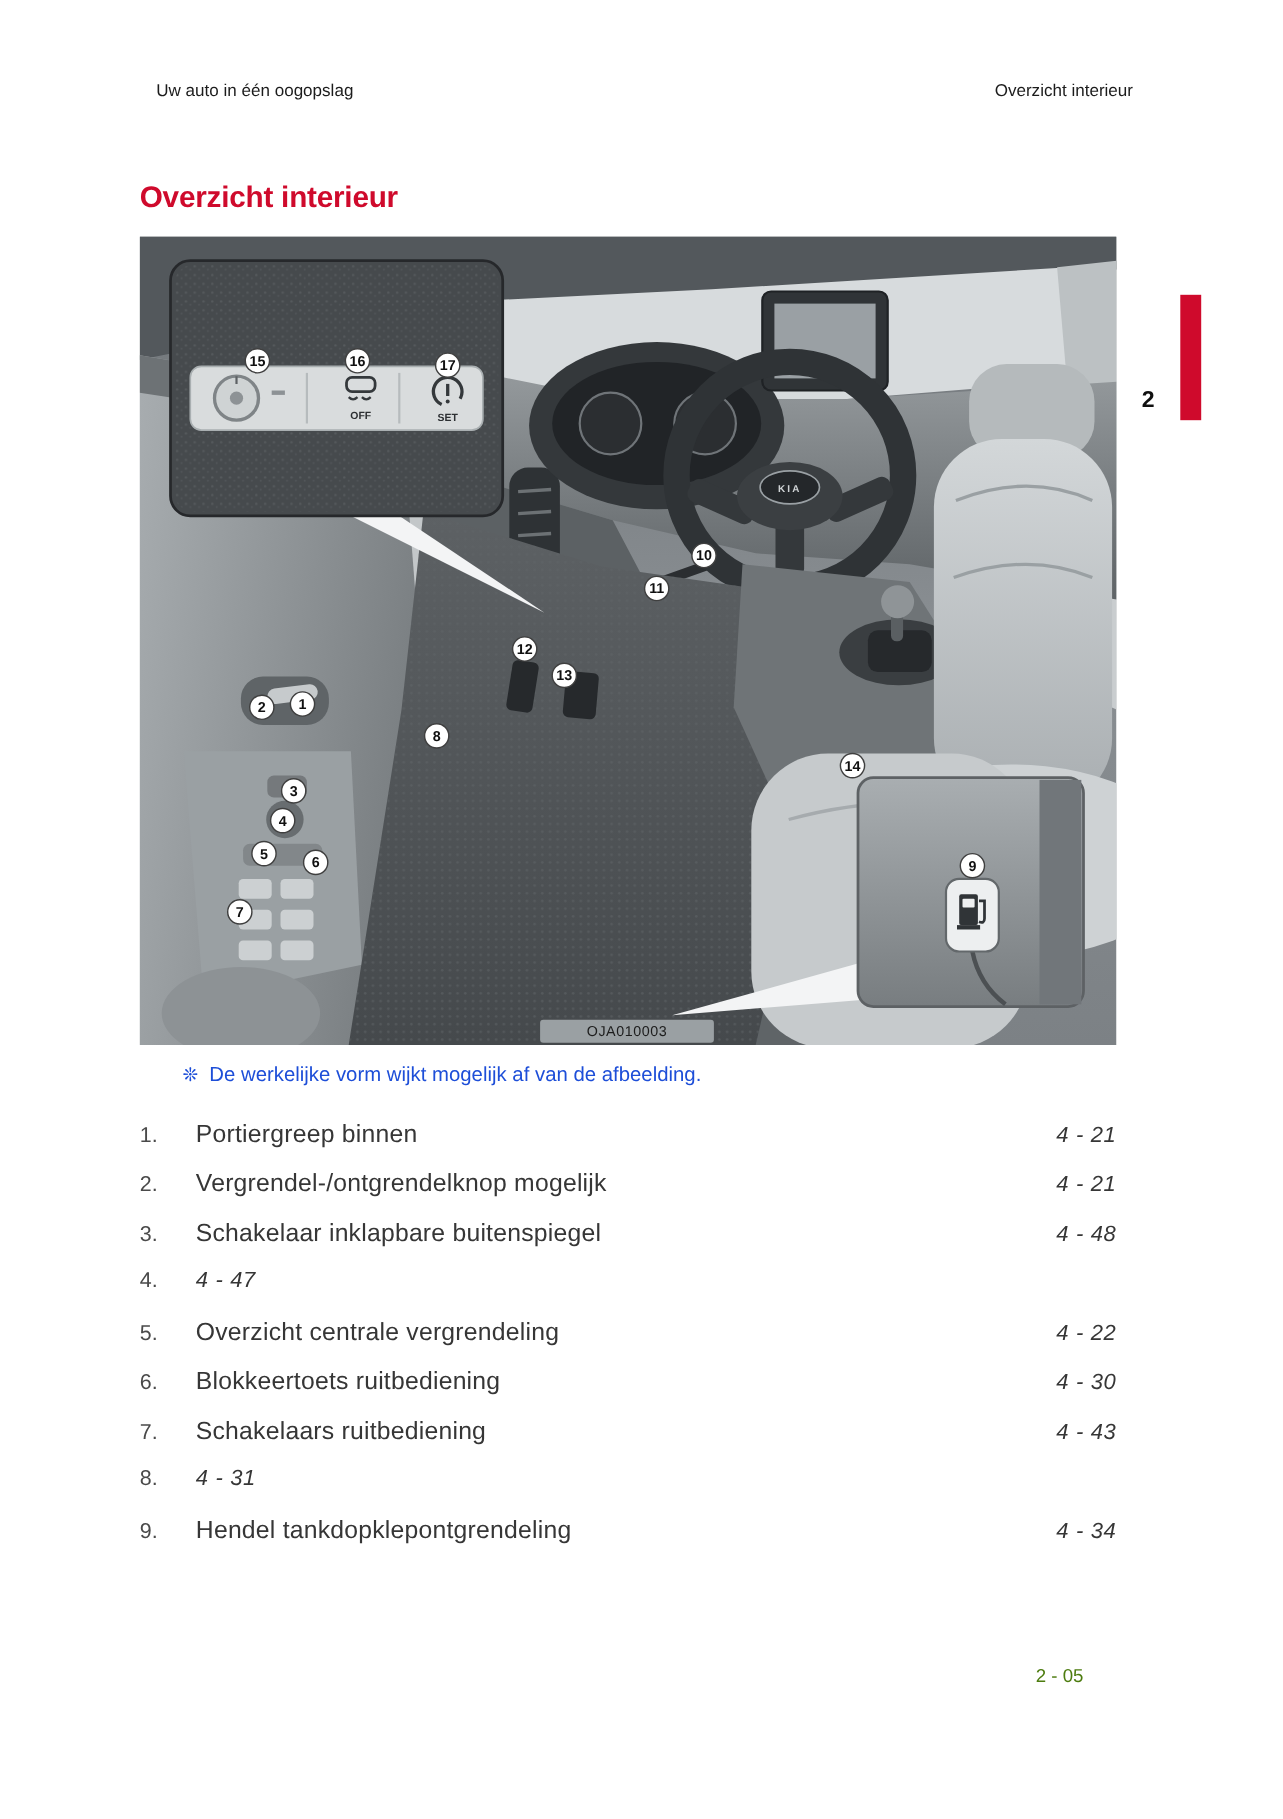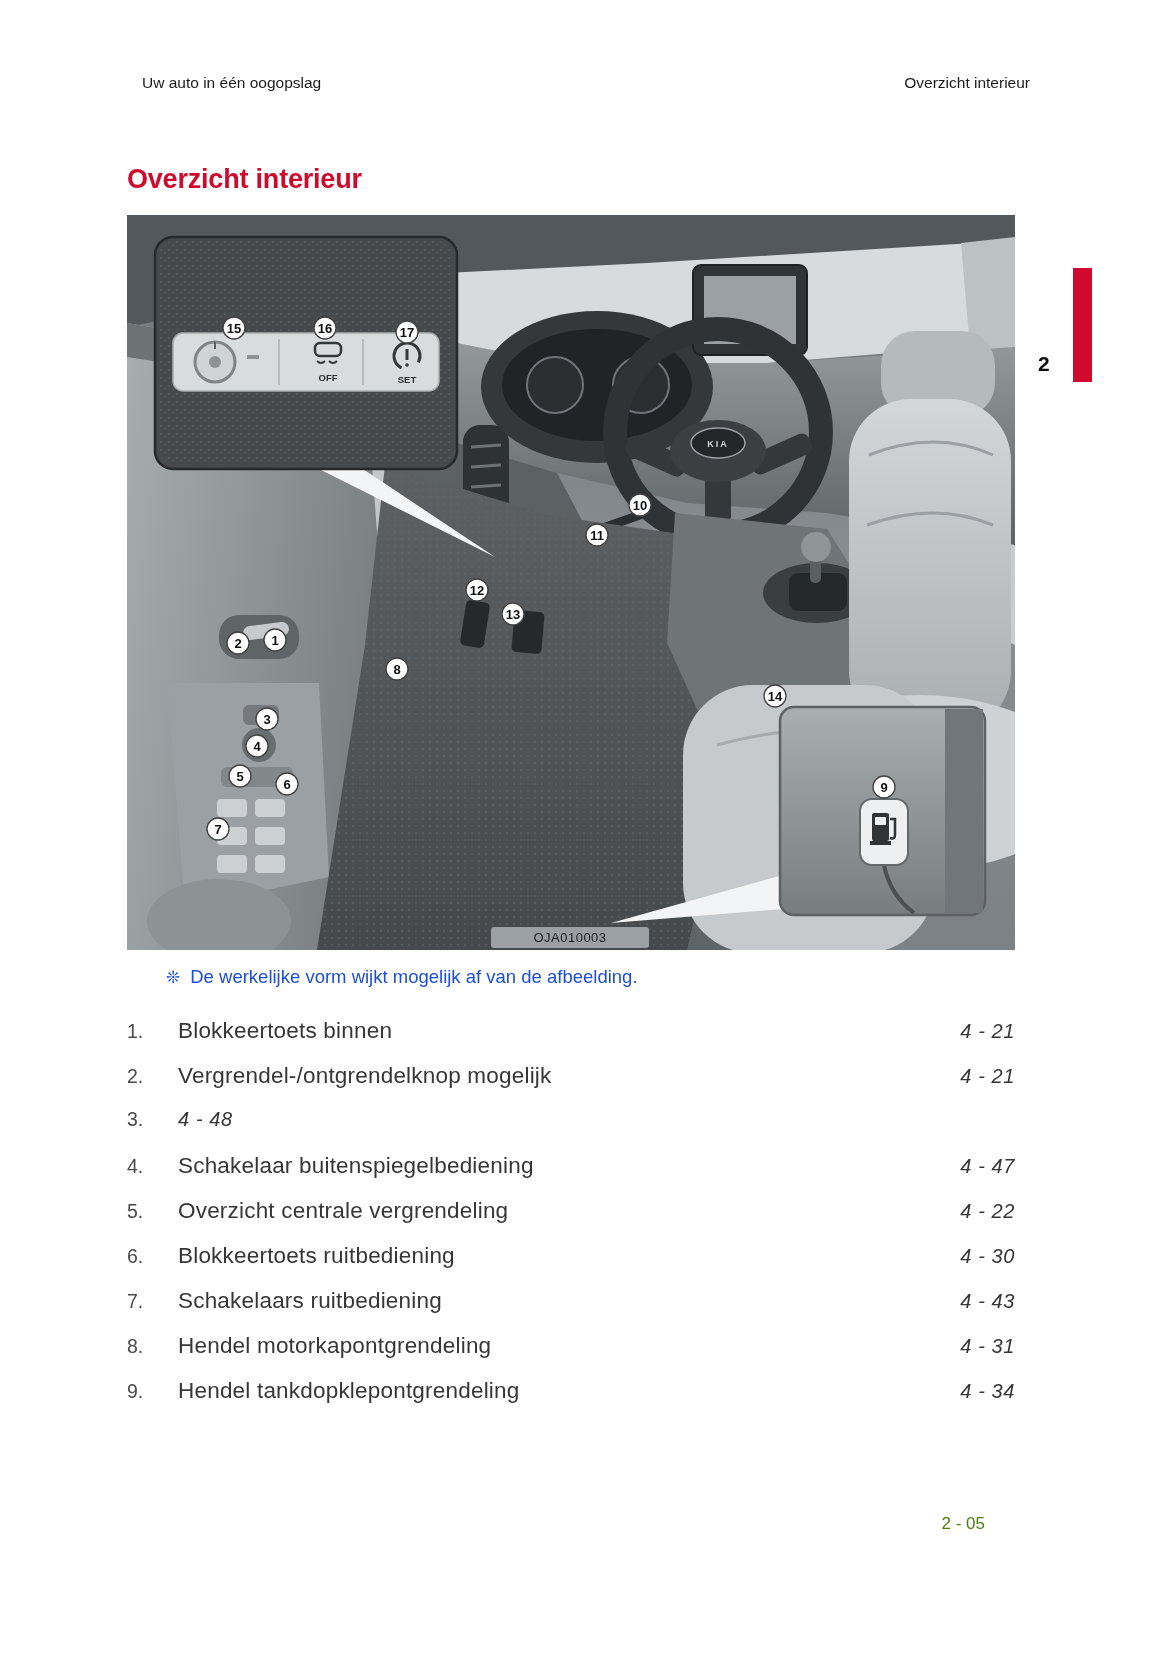--- a/index.html
+++ b/index.html
@@ -286,55 +286,54 @@
   <div class="tab-bar"></div>
   <div class="tab-num">2</div>
 
   <p class="note">
     <span class="sym">❊</span><span>De werkelijke vorm wijkt mogelijk af van de afbeelding.</span>
   </p>
 
   <ol class="items">
     <li class="item">
       <span class="num">1.</span>
-      <span class="label">Blokkeertoets binnen</span>
+      <span class="label">Portiergreep binnen</span>
       <span class="pageref">4 - 21</span>
     </li>
     <li class="item">
       <span class="num">2.</span>
       <span class="label">Vergrendel-/ontgrendelknop mogelijk</span>
       <span class="pageref">4 - 21</span>
     </li>
     <li class="item">
       <span class="num">3.</span>
+      <span class="label">Schakelaar inklapbare buitenspiegel</span>
       <span class="pageref">4 - 48</span>
     </li>
     <li class="item">
       <span class="num">4.</span>
-      <span class="label">Schakelaar buitenspiegelbediening</span>
       <span class="pageref">4 - 47</span>
     </li>
     <li class="item">
       <span class="num">5.</span>
       <span class="label">Overzicht centrale vergrendeling</span>
       <span class="pageref">4 - 22</span>
     </li>
     <li class="item">
       <span class="num">6.</span>
       <span class="label">Blokkeertoets ruitbediening</span>
       <span class="pageref">4 - 30</span>
     </li>
     <li class="item">
       <span class="num">7.</span>
       <span class="label">Schakelaars ruitbediening</span>
       <span class="pageref">4 - 43</span>
     </li>
     <li class="item">
       <span class="num">8.</span>
-      <span class="label">Hendel motorkapontgrendeling</span>
       <span class="pageref">4 - 31</span>
     </li>
     <li class="item">
       <span class="num">9.</span>
       <span class="label">Hendel tankdopklepontgrendeling</span>
       <span class="pageref">4 - 34</span>
     </li>
   </ol>
 
   <div class="footer">2 - 05</div>

